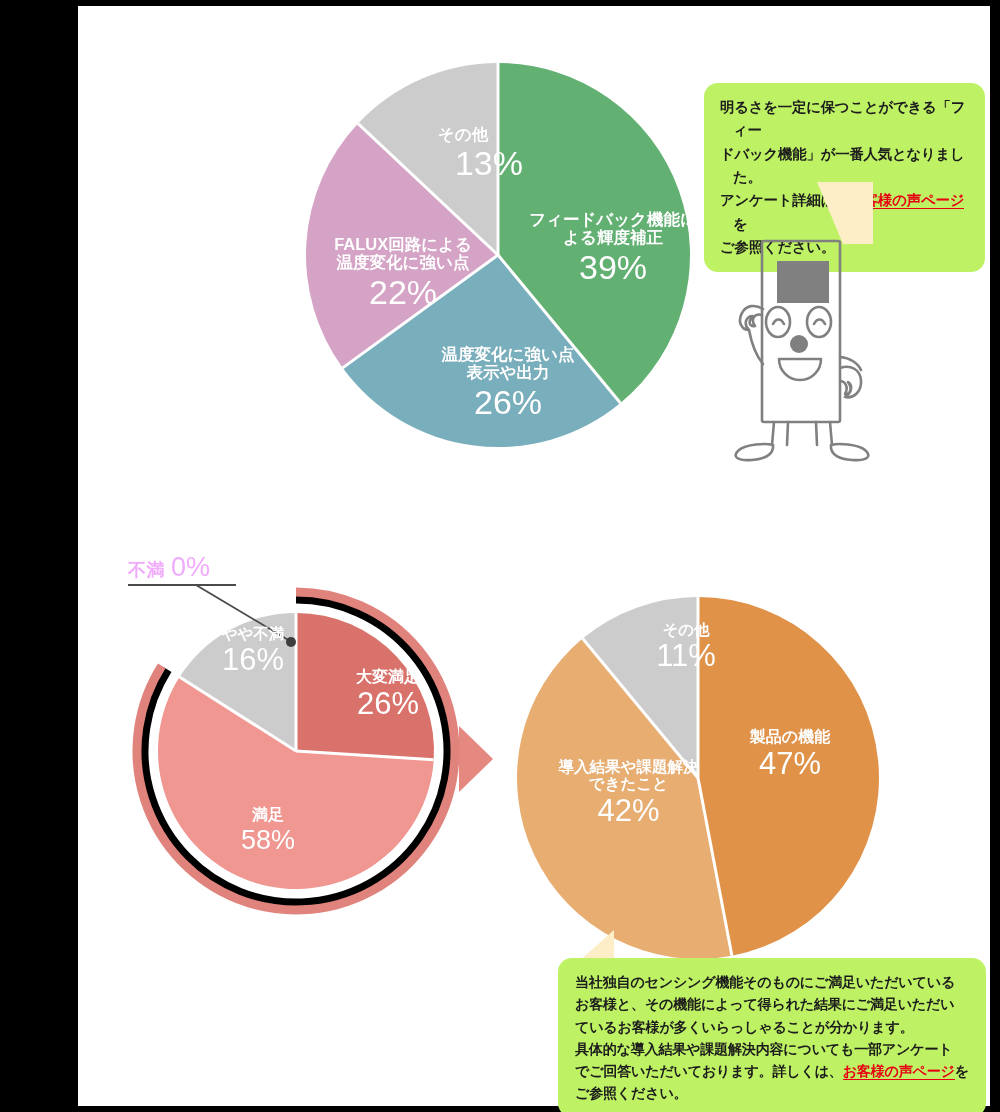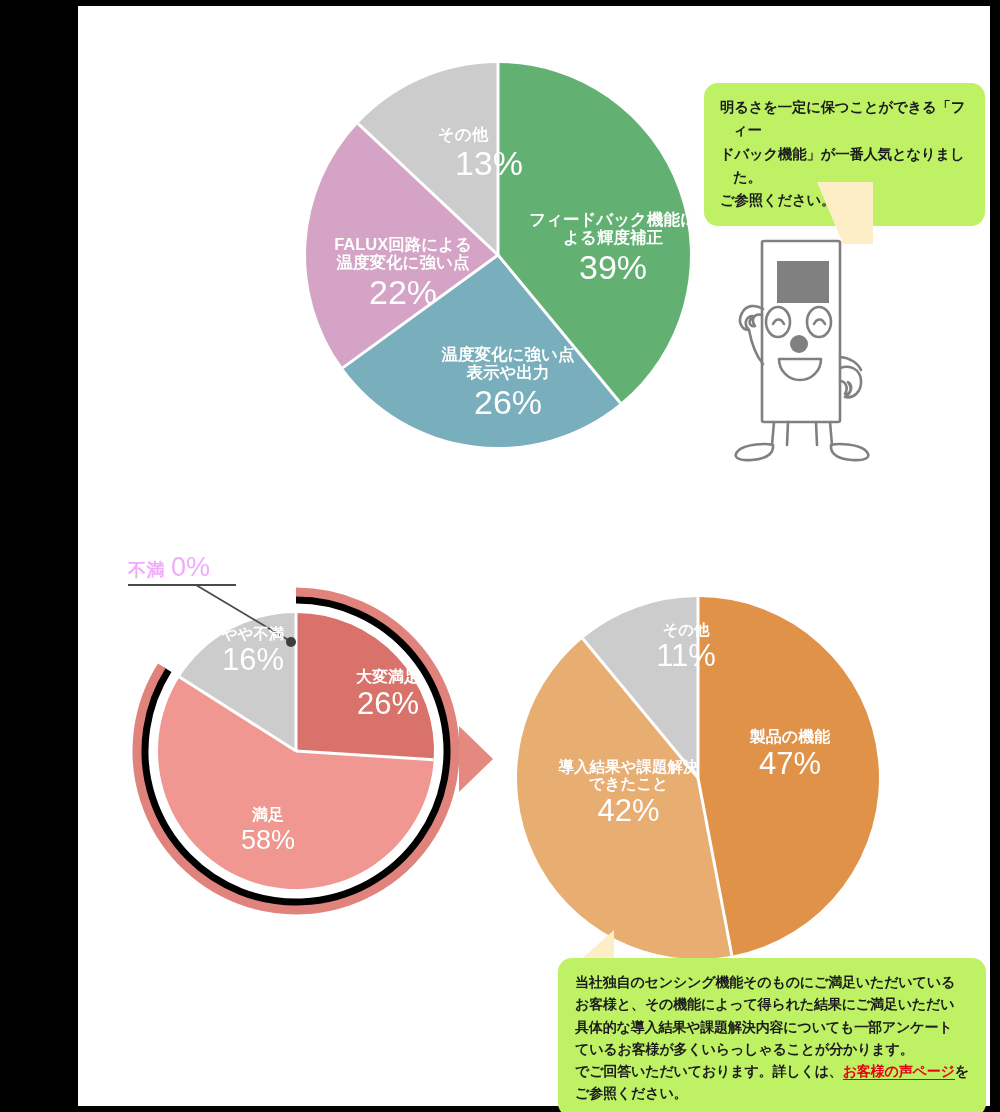--- a/index.html
+++ b/index.html
@@ -121,20 +121,21 @@
     </div>
     <div class="lbl" id="c1-l3">
       <span class="nm">その他</span>
       <span class="pc">13%</span>
     </div>
   </div>
 
   <div class="bubble" id="bubble1">
     <p class="hang">明るさを一定に保つことができる「フィー</p>
     <p class="hang">ドバック機能」が一番人気となりました。</p>
+    <p class="hang"><span>アンケート詳細は、</span><span class="hl">お客様の声ページ</span><span>を</span></p>
     <p class="hang">ご参照ください。</p>
   </div>
   <div class="tail" id="tail1b"></div>
 
   <svg id="mascot" viewBox="0 0 200 250">
     <g fill="none" stroke="#808080" stroke-width="2.6" stroke-linejoin="round" stroke-linecap="round">
 
       <rect x="62" y="29" width="78" height="181" rx="2"></rect>
 
       <rect x="77" y="49" width="52" height="42" fill="#808080" stroke="none"></rect>
@@ -232,18 +233,18 @@
     <div class="lbl" id="c3-l2">
       <span class="nm">その他</span>
       <span class="pc">11%</span>
     </div>
   </div>
 
   <div class="tail" id="tail3"></div>
   <div class="bubble" id="bubble3">
     <p>当社独自のセンシング機能そのものにご満足いただいている</p>
     <p>お客様と、その機能によって得られた結果にご満足いただい</p>
+    <p>ているお客様が多くいらっしゃることが分かります。</p>
     <p>具体的な導入結果や課題解決内容についても一部アンケート</p>
-    <p>ているお客様が多くいらっしゃることが分かります。</p>
     <p><span>でご回答いただいております。詳しくは、</span><span class="hl">お客様の声ページ</span><span>を</span></p>
     <p>ご参照ください。</p>
   </div>
 </div>
 
 </body></html>

